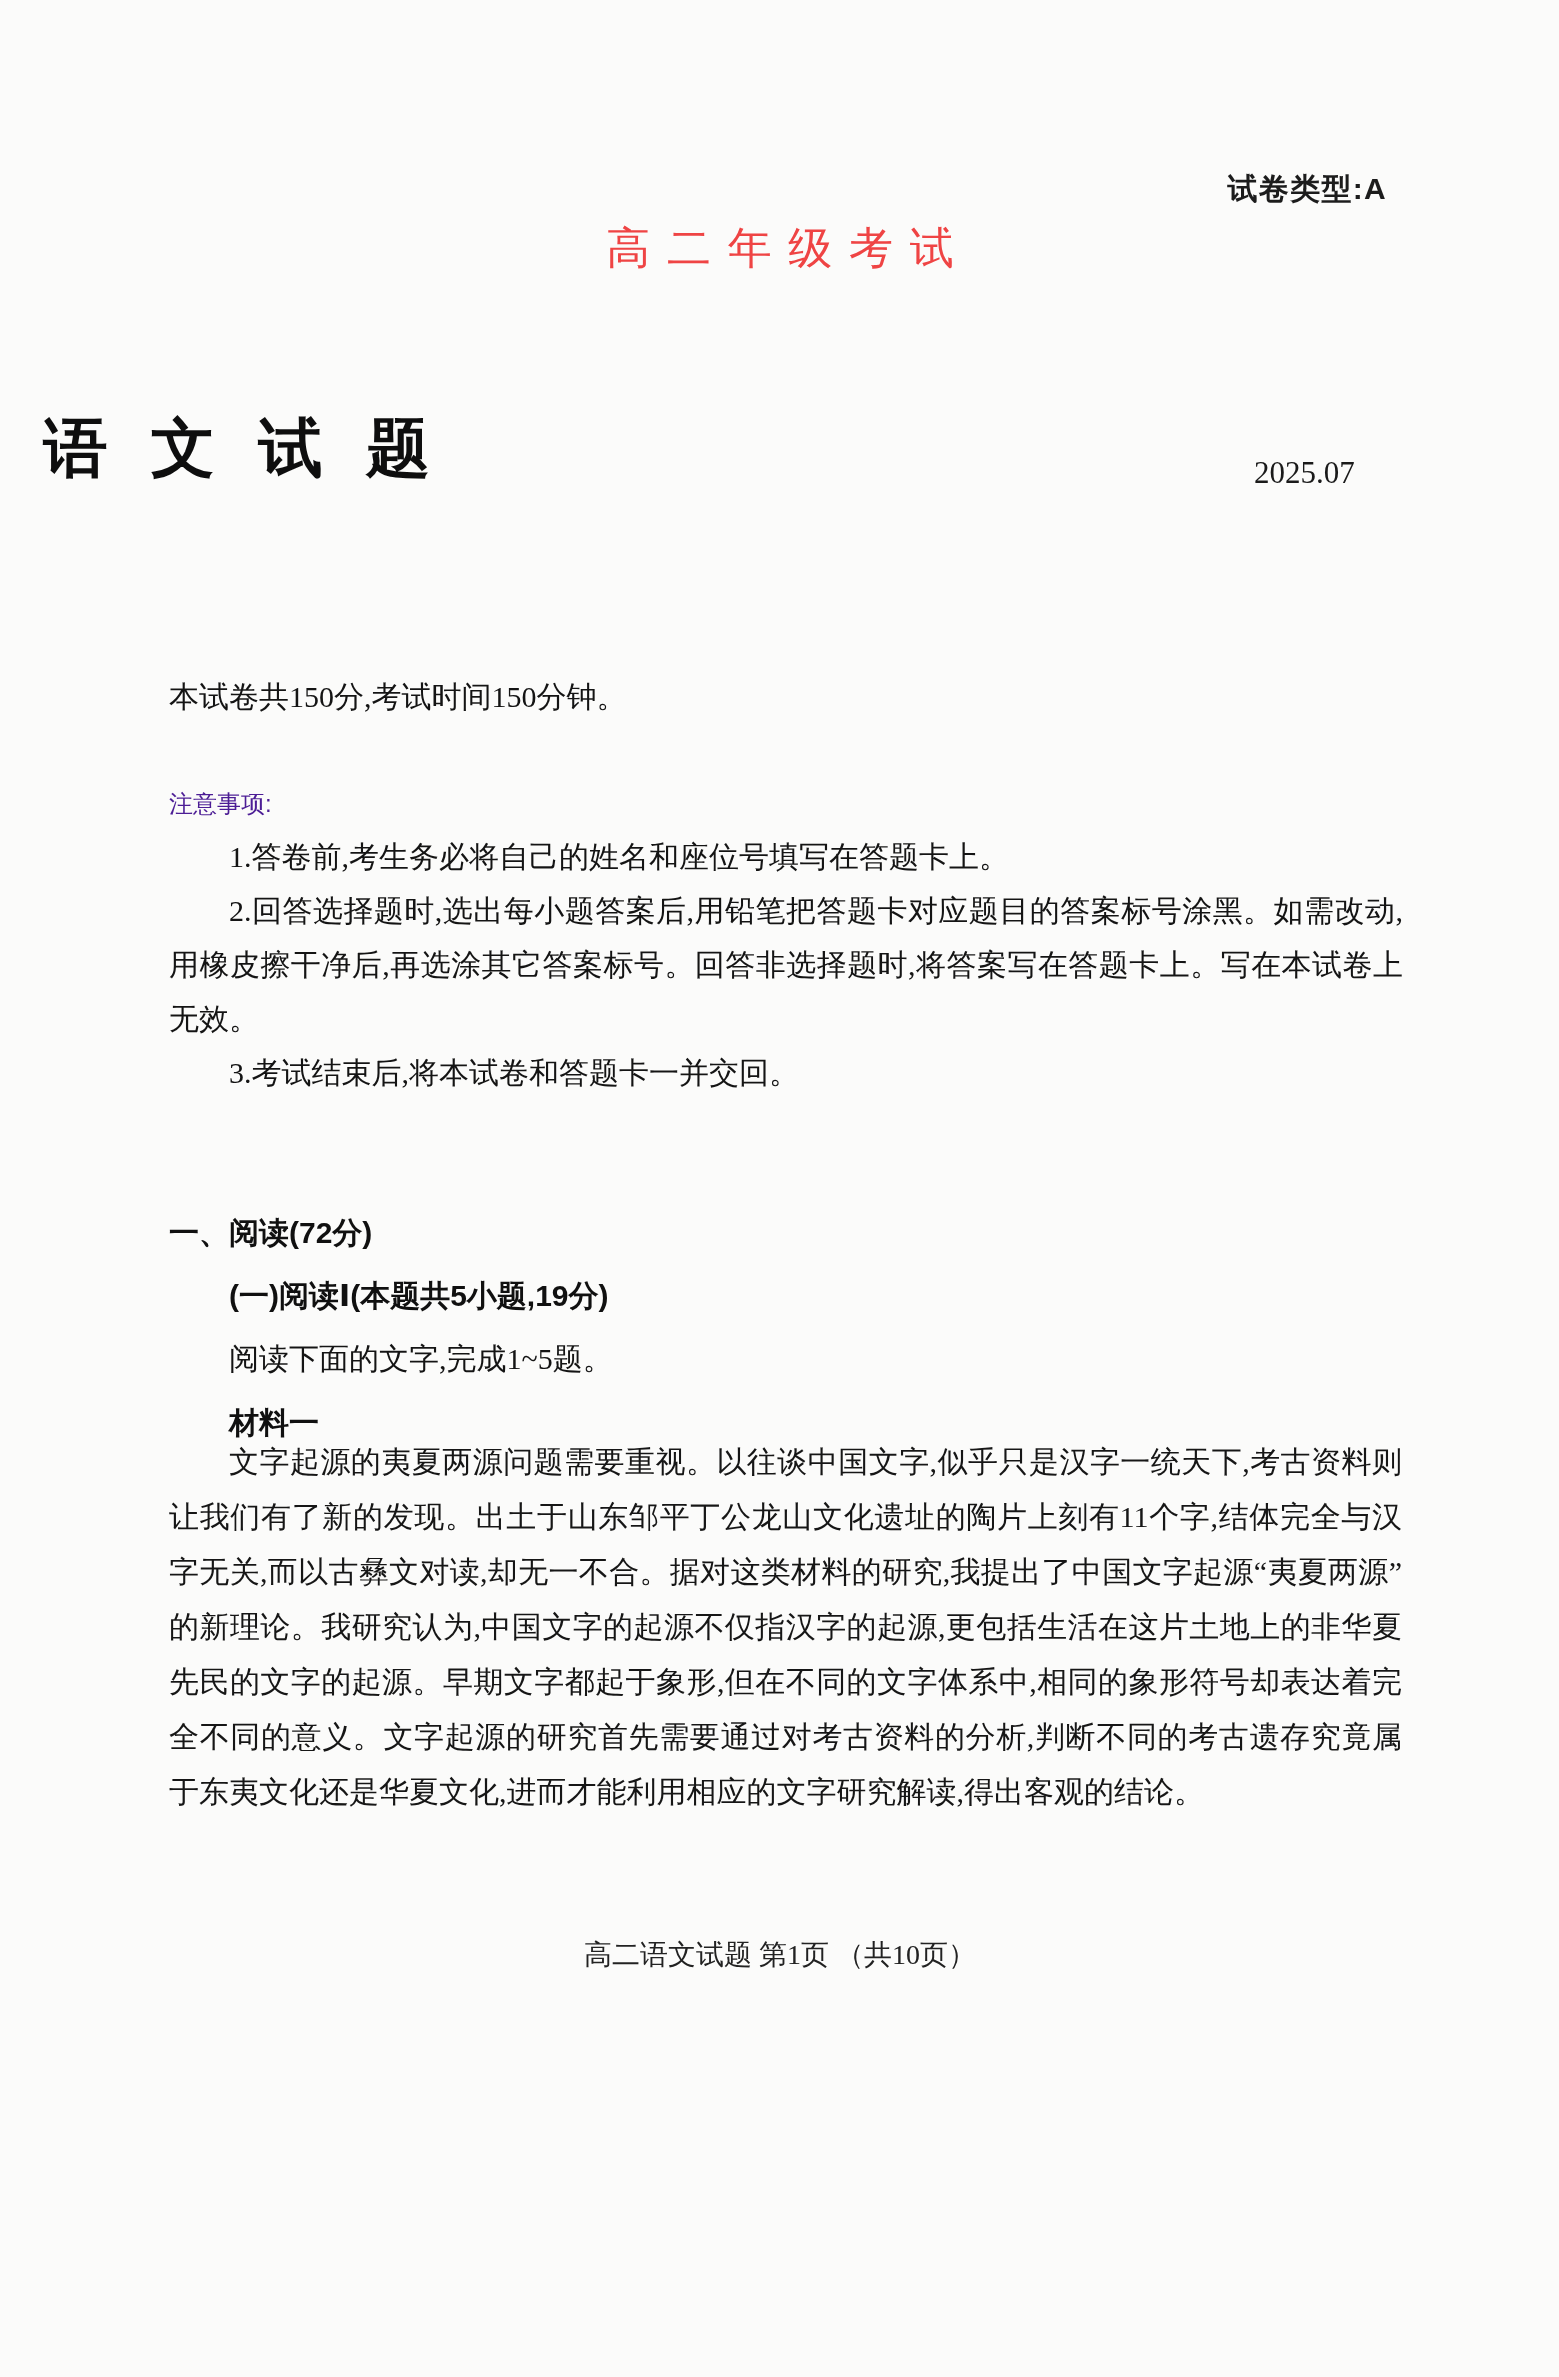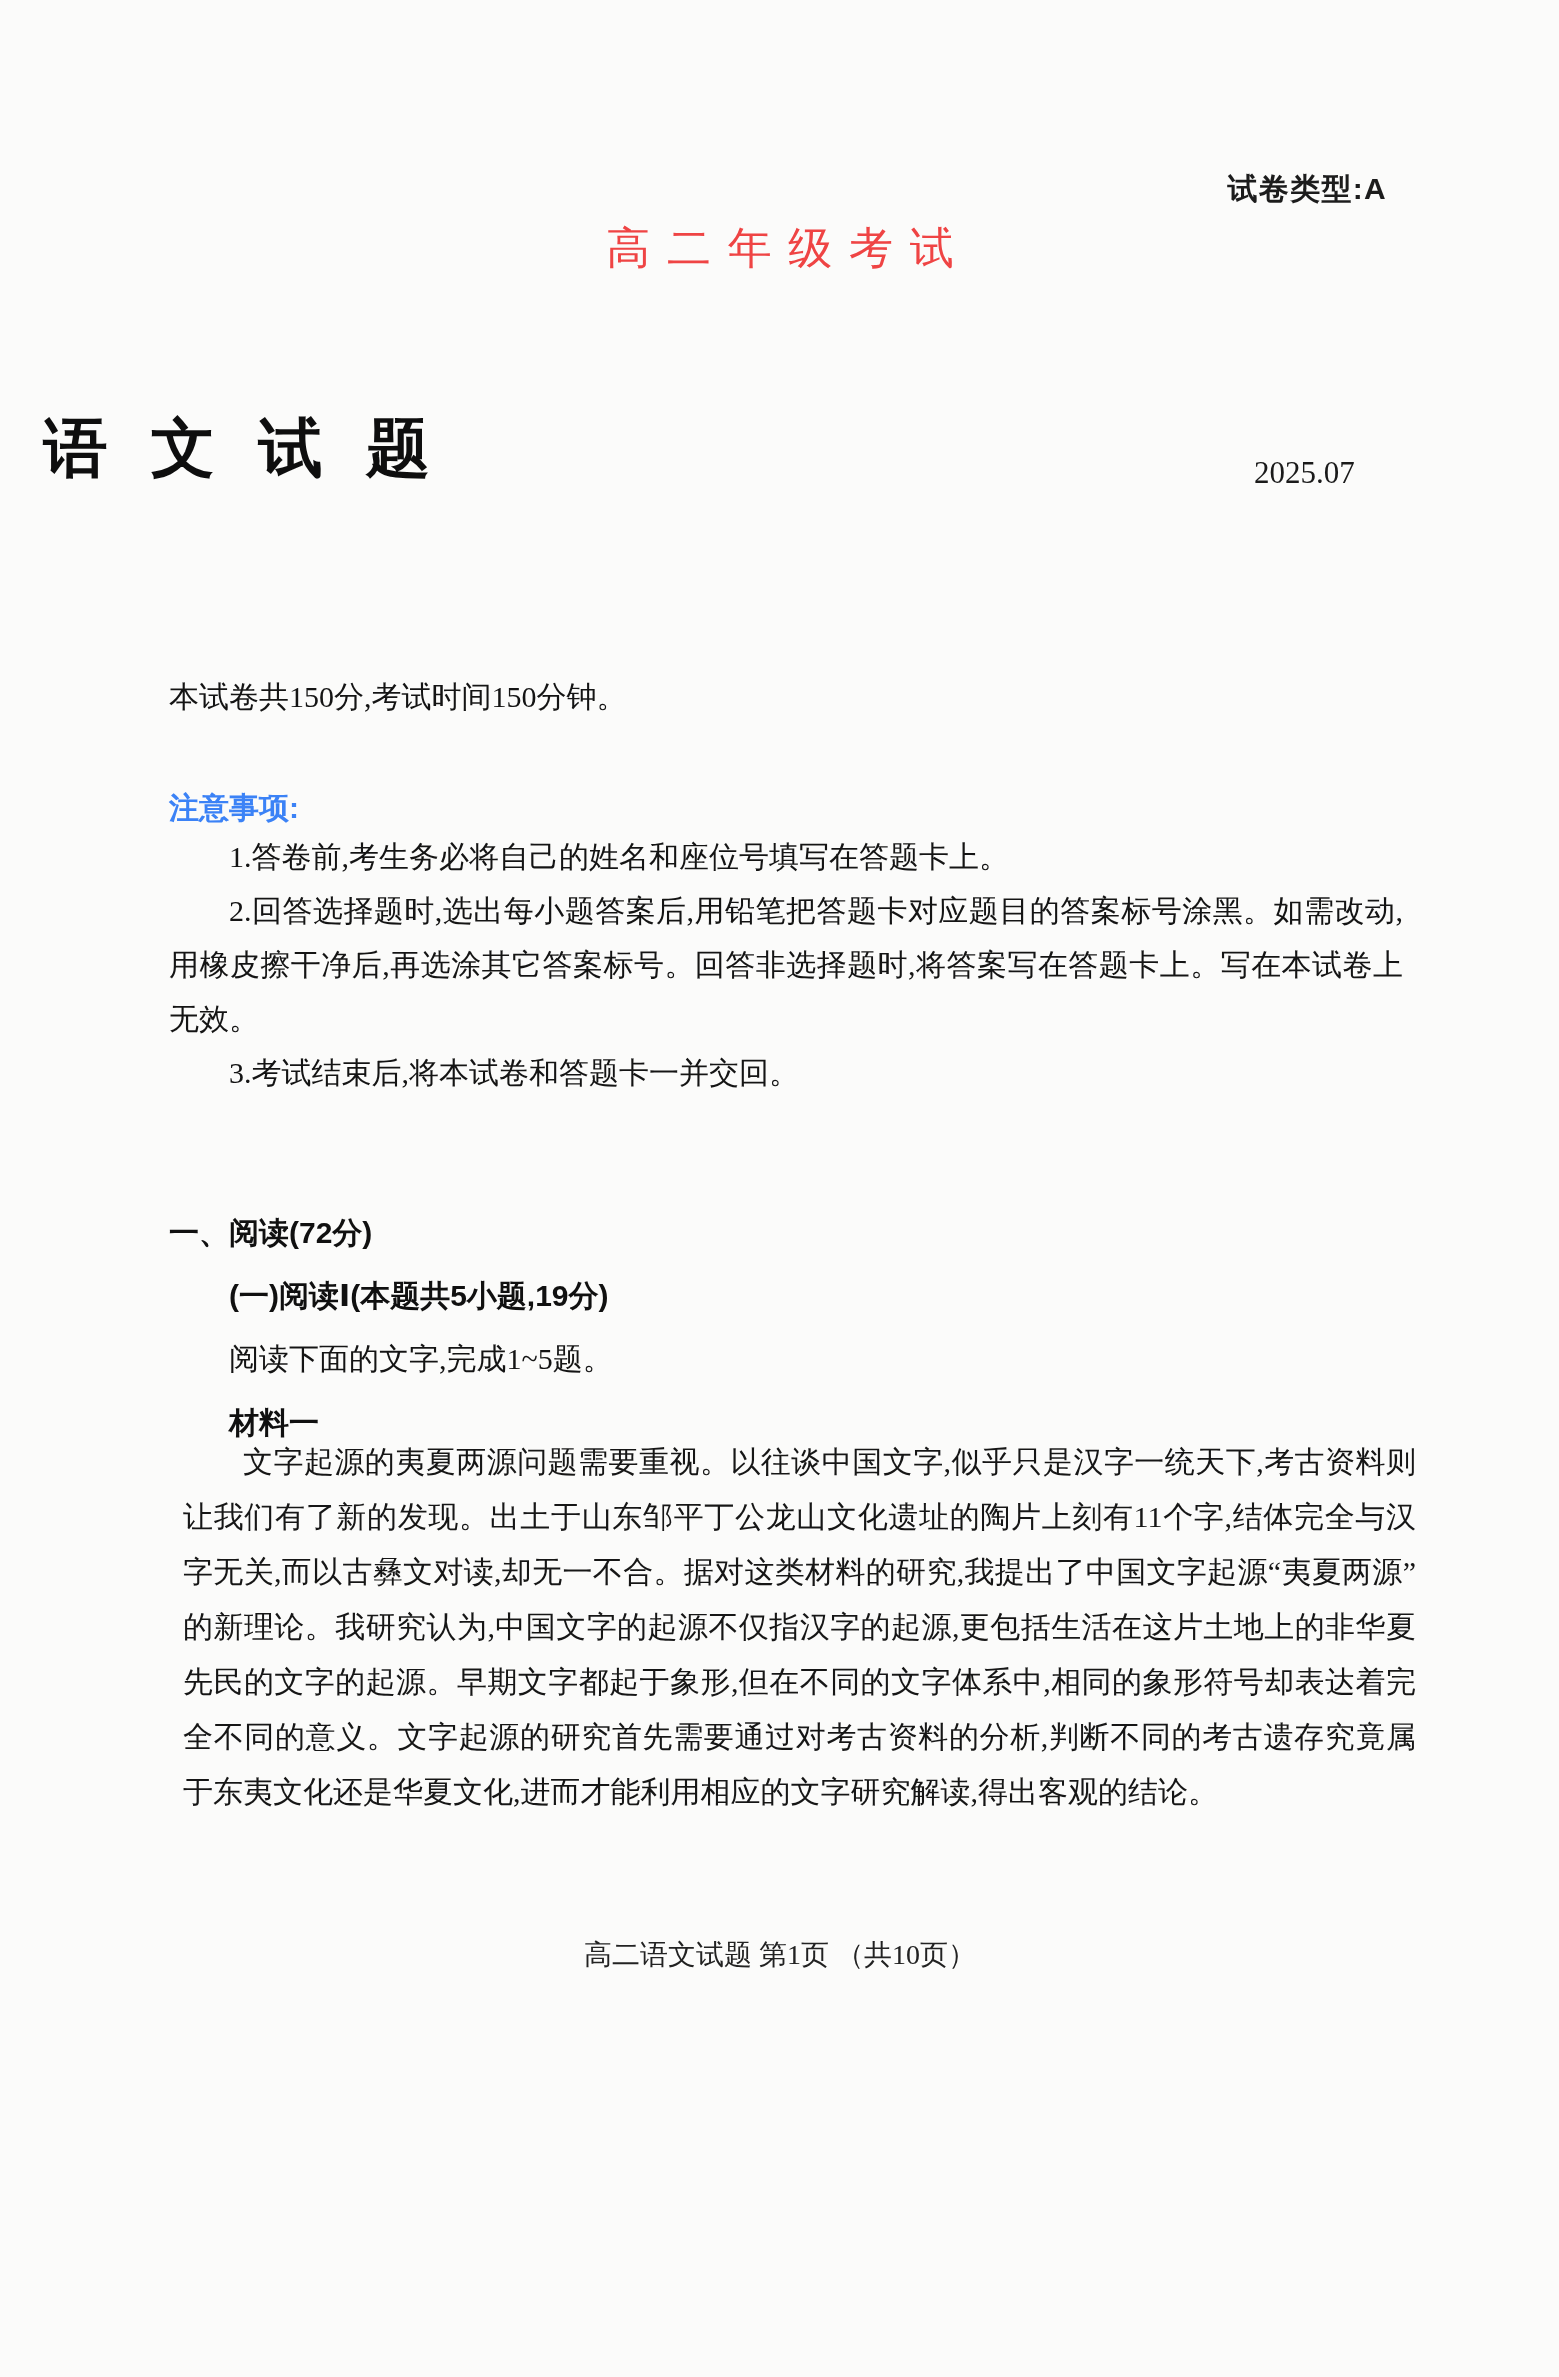--- a/index.html
+++ b/index.html
@@ -67,23 +67,23 @@
     left: 169px;
     width: 1233px;
     font-size: 30px;
     color: #141414;
   }
   .notice-heading {
     position: absolute;
     top: 788px;
     left: 169px;
     font-family: "Liberation Sans", "DejaVu Sans", sans-serif;
-    font-weight: 700;
-    font-size: 30px;
-    color: #3b82f6;
+    font-weight: 400;
+    font-size: 24px;
+    color: #4c1d95;
   }
   .notice-list {
     position: absolute;
     top: 830px;
     left: 169px;
     width: 1234px;
   }
   .notice-item {
     margin: 0;
     font-size: 30px;
@@ -127,21 +127,20 @@
     font-weight: 700;
     font-size: 30px;
     color: #101010;
   }
   
   .material-text {
     position: absolute;
     top: 1434px;
     left: 169px;
     width: 1233px;
-    margin-left: 14px;
   }
   .body-para {
     margin: 0;
     font-size: 30px;
     line-height: 55px;
     text-align: justify;
     text-indent: 2em;
     color: #161616;
   }
   

